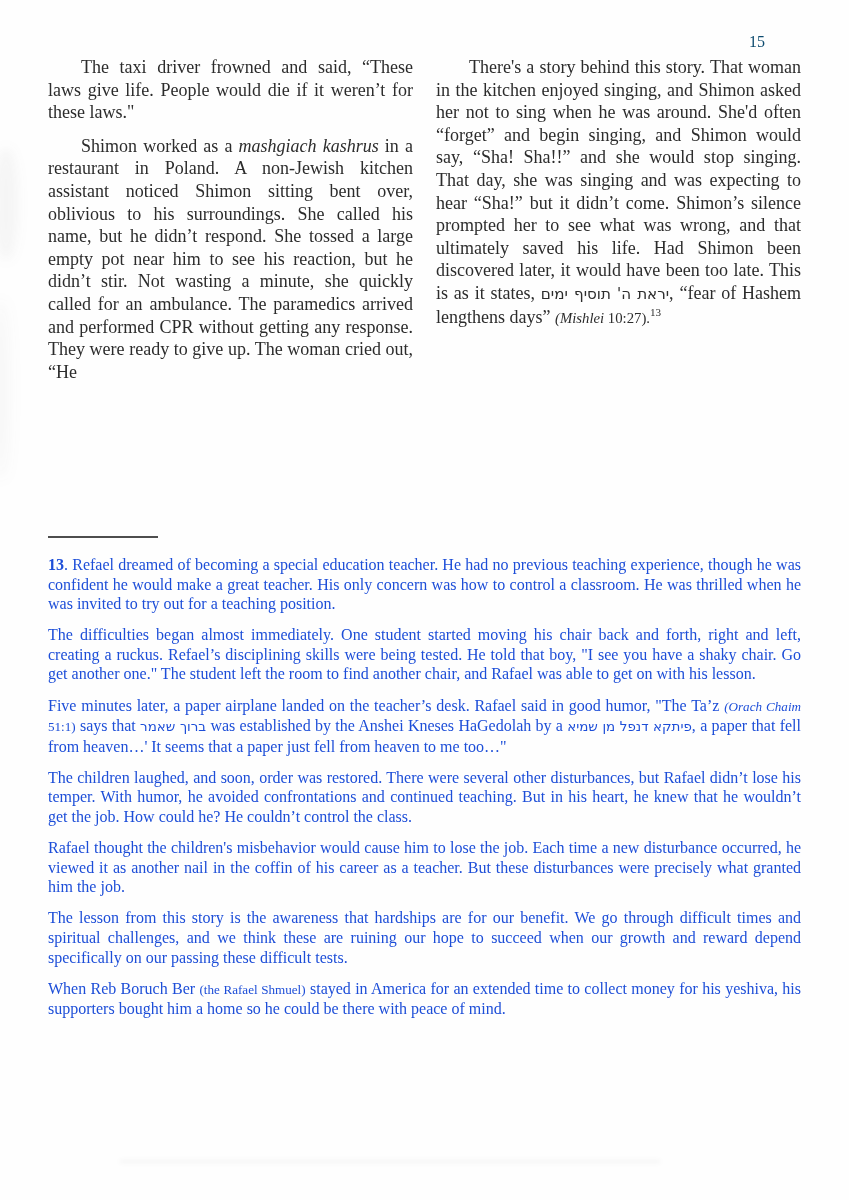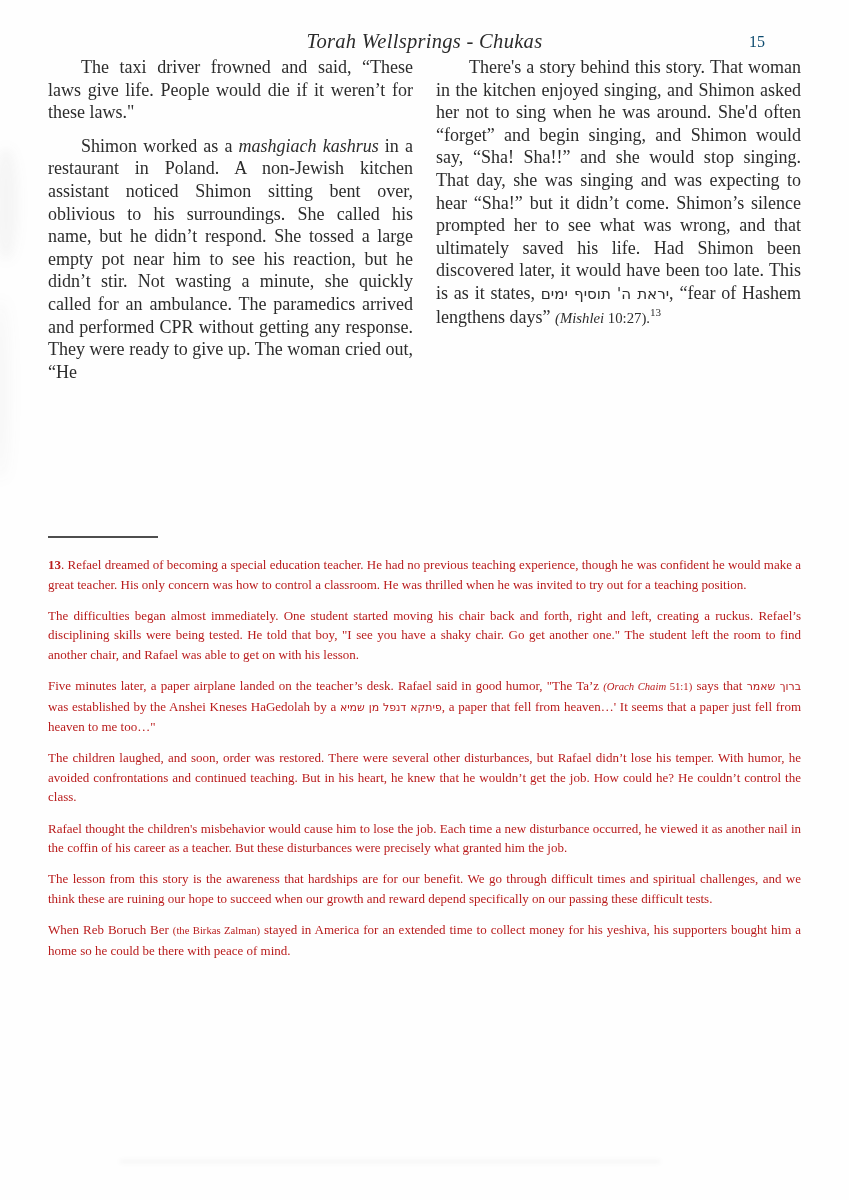--- a/index.html
+++ b/index.html
@@ -42,23 +42,23 @@
   .footnote-block {
     position: absolute; top: 536px; left: 48px; width: 753px;
   }
   .footnote-rule {
     width: 110px; height: 0;
     border-top: 2px solid #4e4e4e;
     margin: 0 0 17px 0;
   }
   .footnote-block p {
     margin: 0 0 11.5px 0;
-    font-size: 13px; line-height: 19.6px;
+    font-size: 16px; line-height: 19.6px;
     text-align: justify;
-    color: #b91c1c;
+    color: #1d4ed8;
   }
   
   .run-n  { }
   .run-i  { font-style: italic; }
   .run-b  { font-weight: bold; }
   .run-h  { font-family: "DejaVu Sans", "Liberation Sans", sans-serif; font-size: 0.84em; }
   .run-sm  { font-size: 0.82em; }
   .run-smi { font-size: 0.82em; font-style: italic; }
   .run-sup { vertical-align: super; font-size: 0.62em; line-height: 0; }
   
@@ -67,21 +67,20 @@
     background: rgba(70,70,70,0.05); border-radius: 45%; filter: blur(6px); }
   .smudge-left-b { left: -8px; top: 300px; width: 18px; height: 180px;
     background: rgba(70,70,70,0.04); border-radius: 45%; filter: blur(7px); }
   .smudge-bottom { left: 120px; top: 1160px; width: 540px; height: 3px;
     background: rgba(60,60,60,0.05); filter: blur(2px); }
 </style>
 </head>
 <body>
 
 <div class="page-header">
-  <div class="header-title">Torah Wellsprings - Chukas</div>
   <div class="header-pagenum">15</div>
 </div>
 
 <div class="columns">
   <div class="col">
       <p><span class="run-n">The taxi driver frowned and said, “These laws give life. People would die if it weren’t for these laws."</span></p>
       <p><span class="run-n">Shimon worked as a </span><span class="run-i">mashgiach kashrus</span><span class="run-n"> in a restaurant in Poland. A non-Jewish kitchen assistant noticed Shimon sitting bent over, oblivious to his surroundings. She called his name, but he didn’t respond. She tossed a large empty pot near him to see his reaction, but he didn’t stir. Not wasting a minute, she quickly called for an ambulance. The paramedics arrived and performed CPR without getting any response. They were ready to give up. The woman cried out, “He</span></p>
     </div>
   <div class="col">
       <p><span class="run-n">There's a story behind this story. That woman in the kitchen enjoyed singing, and Shimon asked her not to sing when he was around. She'd often “forget” and begin singing, and Shimon would say, “Sha! Sha!!” and she would stop singing. That day, she was singing and was expecting to hear “Sha!” but it didn’t come. Shimon’s silence prompted her to see what was wrong, and that ultimately saved his life. Had Shimon been discovered later, it would have been too late. This is as it states, </span><span class="run-h">יראת ה' תוסיף ימים</span><span class="run-n">, “fear of Hashem lengthens days” </span><span class="run-smi">(Mishlei</span><span class="run-sm"> 10:27).</span><span class="run-sup">13</span></p>
@@ -90,19 +89,19 @@
 
 <div class="footnote-block">
   <div class="footnote-rule"></div>
   <div>
       <p class="noindent"><span class="run-b">13</span><span class="run-n">. Refael dreamed of becoming a special education teacher. He had no previous teaching experience, though he was confident he would make a great teacher. His only concern was how to control a classroom. He was thrilled when he was invited to try out for a teaching position.</span></p>
       <p class="noindent"><span class="run-n">The difficulties began almost immediately. One student started moving his chair back and forth, right and left, creating a ruckus. Refael’s disciplining skills were being tested. He told that boy, "I see you have a shaky chair. Go get another one." The student left the room to find another chair, and Rafael was able to get on with his lesson.</span></p>
       <p class="noindent"><span class="run-n">Five minutes later, a paper airplane landed on the teacher’s desk. Rafael said in good humor, "The Ta’z </span><span class="run-smi">(Orach Chaim</span><span class="run-sm"> 51:1)</span><span class="run-n"> says that </span><span class="run-h">ברוך שאמר</span><span class="run-n"> was established by the Anshei Kneses HaGedolah by a </span><span class="run-h">פיתקא דנפל מן שמיא</span><span class="run-n">, a paper that fell from heaven…' It seems that a paper just fell from heaven to me too…"</span></p>
       <p class="noindent"><span class="run-n">The children laughed, and soon, order was restored. There were several other disturbances, but Rafael didn’t lose his temper. With humor, he avoided confrontations and continued teaching. But in his heart, he knew that he wouldn’t get the job. How could he? He couldn’t control the class.</span></p>
       <p class="noindent"><span class="run-n">Rafael thought the children's misbehavior would cause him to lose the job. Each time a new disturbance occurred, he viewed it as another nail in the coffin of his career as a teacher. But these disturbances were precisely what granted him the job.</span></p>
       <p class="noindent"><span class="run-n">The lesson from this story is the awareness that hardships are for our benefit. We go through difficult times and spiritual challenges, and we think these are ruining our hope to succeed when our growth and reward depend specifically on our passing these difficult tests.</span></p>
-      <p class="noindent"><span class="run-n">When Reb Boruch Ber </span><span class="run-sm">(the Birkas Zalman)</span><span class="run-n"> stayed in America for an extended time to collect money for his yeshiva, his supporters bought him a home so he could be there with peace of mind.</span></p>
+      <p class="noindent"><span class="run-n">When Reb Boruch Ber </span><span class="run-sm">(the Rafael Shmuel)</span><span class="run-n"> stayed in America for an extended time to collect money for his yeshiva, his supporters bought him a home so he could be there with peace of mind.</span></p>
     </div>
 </div>
 
 <div class="smudge smudge-left-a"></div>
 <div class="smudge smudge-left-b"></div>
 <div class="smudge smudge-bottom"></div>
 
 </body></html>

